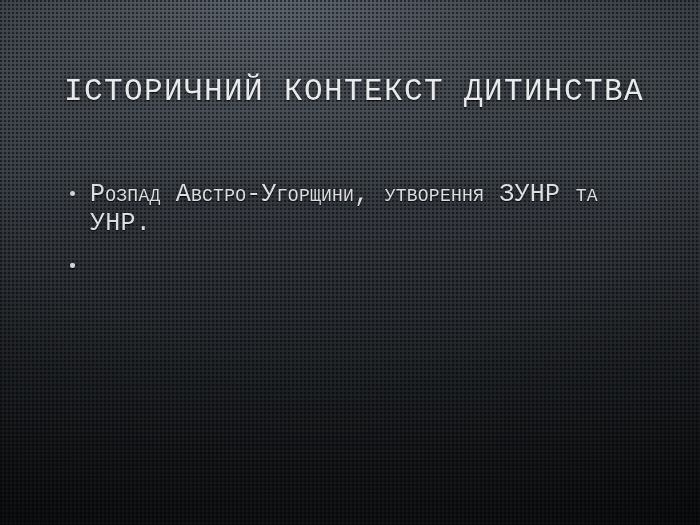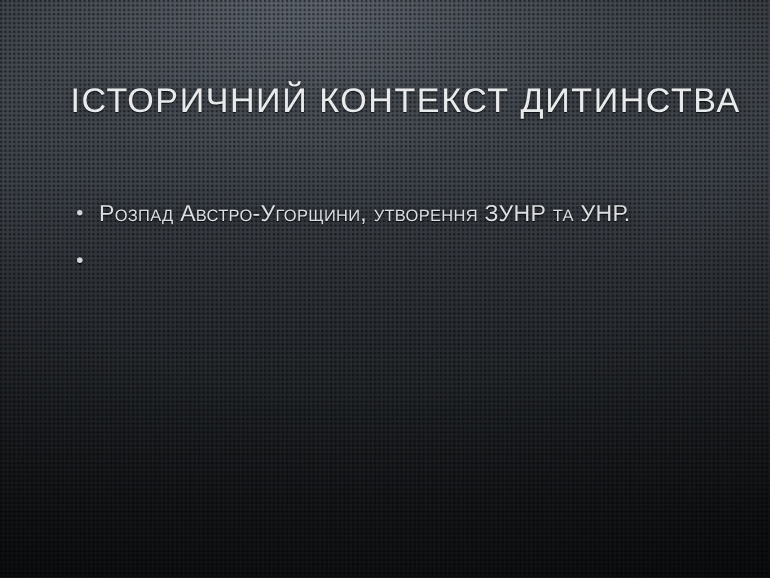--- a/index.html
+++ b/index.html
@@ -6,21 +6,21 @@
     margin: 0;
     padding: 0;
     background: #000;
   }
   #slide {
     position: relative;
     width: 700px;
     height: 525px;
     overflow: hidden;
     background-color: #2f3338;
-    font-family: Liberation Sans, sans-serif;
+    font-family: Liberation Mono, monospace;
     -webkit-font-smoothing: antialiased;
   }
   
   .bg-ramp {
     position: absolute;
     inset: 0;
     background: linear-gradient(to bottom,
       #3b4047 0%,
       #3e434a 16%,
       #393e45 30%,
@@ -104,21 +104,21 @@
     width: 570px;
     margin: 0;
     padding: 0;
     list-style: none;
   }
   .bullet-item {
     position: relative;
     padding-left: 26px;
     margin-bottom: 14px;
     color: #dcdee1;
-    font-size: 21px;
+    font-size: 25px;
     font-weight: 400;
     line-height: 29px;
     letter-spacing: 0.25px;
     font-variant: small-caps;
     font-variant-caps: small-caps;
     text-shadow:
       0 1px 1px rgba(0,0,0,0.80),
       0 0 8px rgba(0,0,0,0.40);
   }
   .bullet-item:last-child { margin-bottom: 0; }

